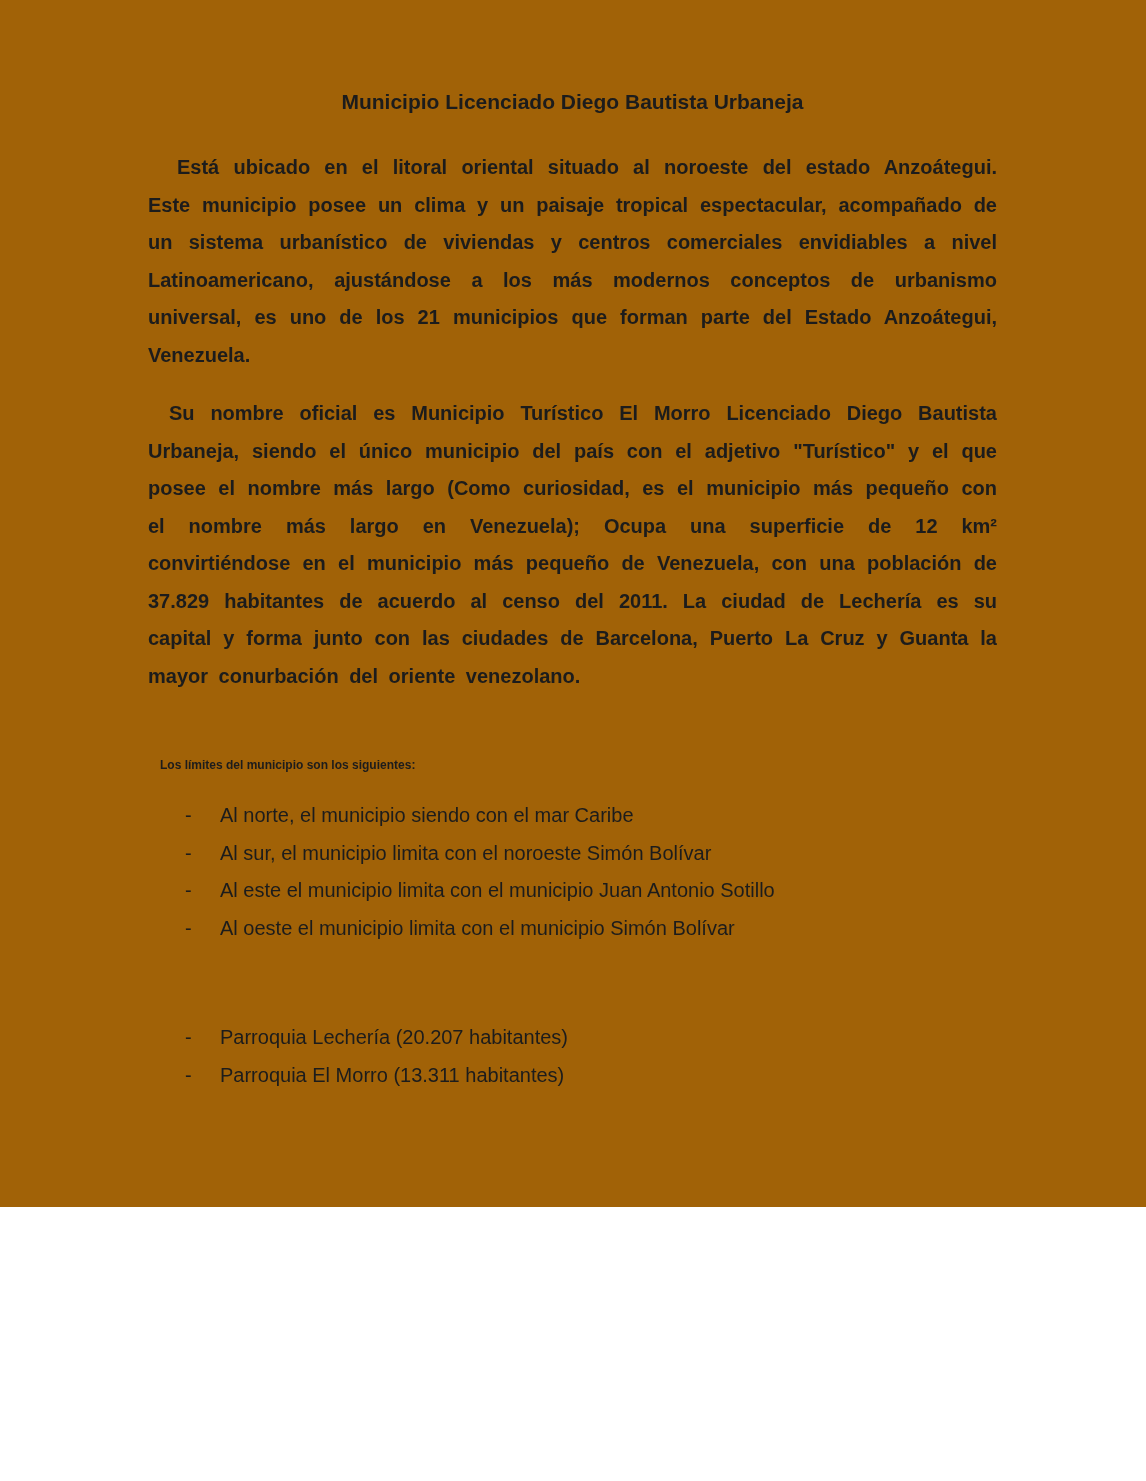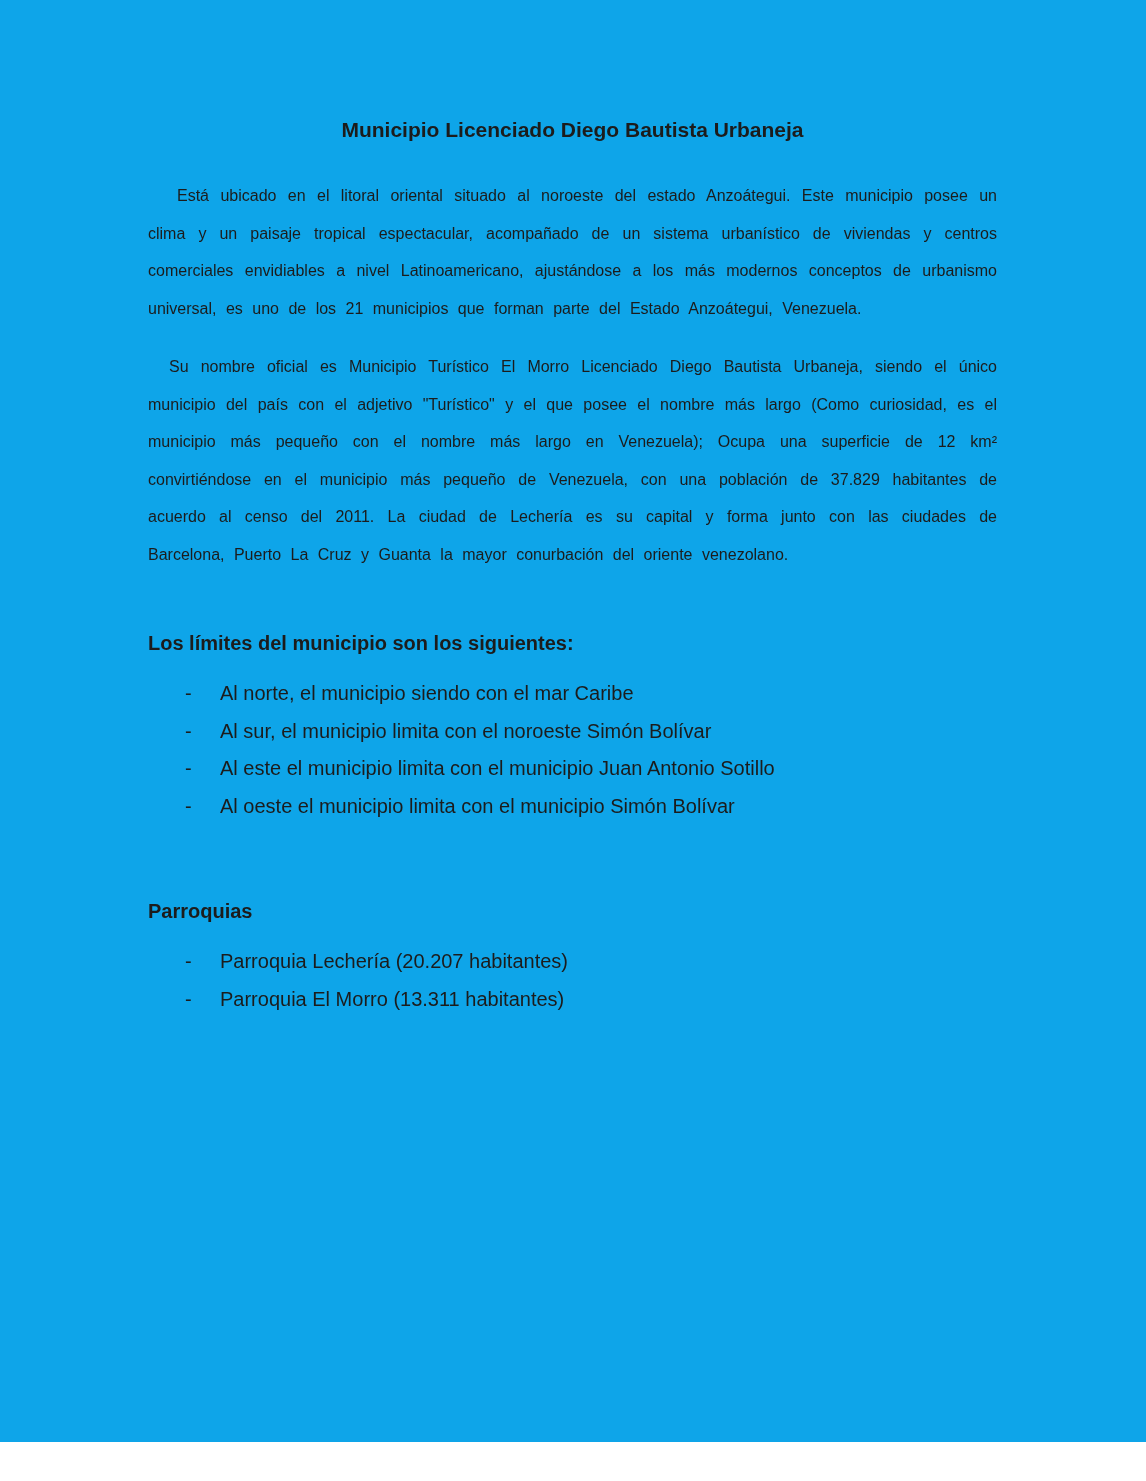--- a/index.html
+++ b/index.html
@@ -3,51 +3,52 @@
 <meta charset="utf-8">
 <style>
   html, body {
     margin: 0;
     padding: 0;
     background: #ffffff;
   }
   .page {
     position: relative;
     width: 1146px;
-    height: 1442px;
+    height: 1207px;
     box-sizing: border-box;
-    padding: 116px 149px 40px 148px;
-    background: #0ea5e9;
+    padding: 88px 149px 40px 148px;
+    background: #a16207;
     font-family: "Liberation Sans", "DejaVu Sans", sans-serif;
     color: #1c1c1c;
     overflow: hidden;
   }
   .title {
     margin: 0 0 34px 0;
     font-size: 21px;
     line-height: 27px;
     font-weight: 700;
     text-align: center;
   }
   .para {
     margin: 0 0 21px 0;
-    font-size: 16px;
+    font-size: 20px;
     line-height: 37.5px;
     text-align: justify;
     word-spacing: 5px;
+    font-weight: bold;
   }
   .para-1 { text-indent: 29px; }
   .para-2 { text-indent: 21px; margin-bottom: 0; }
 
   .section-limits   { margin-top: 56px; }
   .section-parroquias { margin-top: 72px; }
 
   .section-heading {
-    margin: 0;
-    font-size: 20px;
+    margin: 12px;
+    font-size: 12px;
     line-height: 28px;
     font-weight: 700;
   }
   .dash-list {
     list-style: none;
     margin: 18px 0 0 0;
     padding: 0;
   }
   .dash-list li {
     display: flex;
@@ -88,21 +89,20 @@
         <span class="item-text">Al este el municipio limita con el municipio Juan Antonio Sotillo</span>
       </li>
       <li>
         <span class="dash-bullet">-</span>
         <span class="item-text">Al oeste el municipio limita con el municipio Simón Bolívar</span>
       </li>
     </ul>
   </section>
 
   <section class="section-parroquias">
-    <h2 class="section-heading">Parroquias</h2>
     <ul class="dash-list">
       <li>
         <span class="dash-bullet">-</span>
         <span class="item-text">Parroquia Lechería (20.207 habitantes)</span>
       </li>
       <li>
         <span class="dash-bullet">-</span>
         <span class="item-text">Parroquia El Morro (13.311 habitantes)</span>
       </li>
     </ul>

